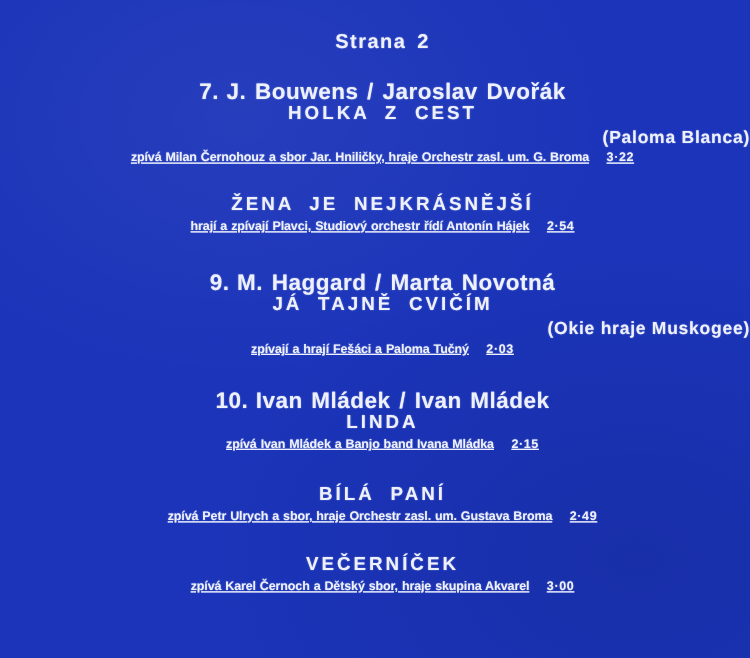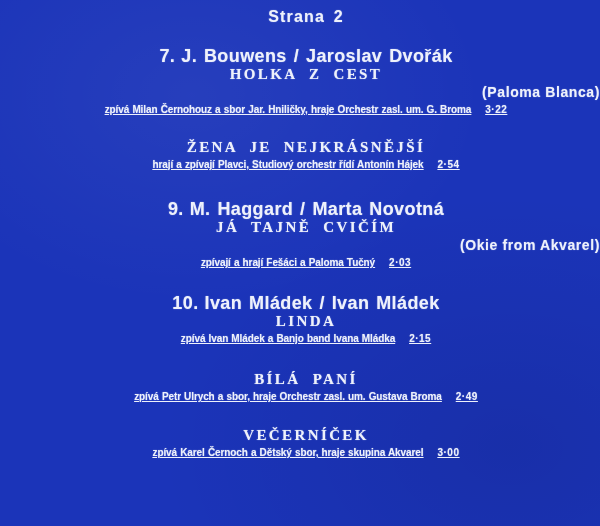--- a/index.html
+++ b/index.html
@@ -10,42 +10,42 @@
     background:
       radial-gradient(ellipse 420px 300px at 32% 18%, rgba(255,255,255,0.05), rgba(255,255,255,0) 70%),
       radial-gradient(ellipse 500px 360px at 85% 85%, rgba(0,0,30,0.10), rgba(0,0,30,0) 70%),
       #1b34b9;
     color: #eef1fb;
     font-family: "Liberation Sans", sans-serif;
     font-weight: bold;
     text-align: center;
     -webkit-font-smoothing: antialiased;
   }
-  .sleeve { padding-top: 7px; margin-left: 12px; }
+  .sleeve { padding-top: 24px; margin-left: 12px; }
   .page-header {
     font-size: 16px;
     line-height: 19px;
     letter-spacing: 1.2px;
     word-spacing: 3px;
     margin-bottom: 21px;
     text-shadow: 0 0 1.2px rgba(220,230,255,0.6);
   }
   .track { margin-bottom: 20px; }
   .track:nth-of-type(1) { margin-bottom: 19px; }
   .track:nth-of-type(2) { margin-bottom: 26px; }
   .track:nth-of-type(3) { margin-bottom: 22px; }
   .track:nth-of-type(4) { margin-bottom: 22px; }
   .line {
     line-height: 18px;
     white-space: nowrap;
     text-shadow: 0 0 1.2px rgba(220,230,255,0.6);
   }
   .composers { font-size: 18px; letter-spacing: 0.4px; word-spacing: 1.5px; }
   .composers .num { margin-right: 6px; }
-  .titleline { font-size: 15px; letter-spacing: 2.4px; word-spacing: 6px; font-family: Liberation Serif, serif; }
+  .titleline { font-size: 15px; letter-spacing: 2.4px; word-spacing: 6px; }
   .subtitle { font-size: 14px; letter-spacing: 0.6px; text-align: right; }
   .subtitle:empty { display: none; }
   .credits { font-size: 10px; letter-spacing: -0.1px; word-spacing: 0.5px; text-decoration: underline; }
   .duration { margin-left: 14px; letter-spacing: 0.5px; }
 </style>
 </head>
 <body>
 
 <div class="sleeve">
 
@@ -62,21 +62,21 @@
 
     <section class="track">
       <div class="line titleline">ŽENA JE NEJKRÁSNĚJŠÍ</div>
 
       <div class="line credits"><span>hrají a zpívají Plavci, Studiový orchestr řídí Antonín Hájek</span><span class="duration">2·54</span></div>
     </section>
 
     <section class="track">
       <div class="line composers"><span class="num">9.</span><span>M. Haggard / Marta Novotná</span></div>
       <div class="line titleline">JÁ TAJNĚ CVIČÍM</div>
-      <div class="line subtitle">(Okie from Akvarel)</div>
+      <div class="line subtitle">(Okie hraje Muskogee)</div>
       <div class="line credits"><span>zpívají a hrají Fešáci a Paloma Tučný</span><span class="duration">2·03</span></div>
     </section>
 
     <section class="track">
       <div class="line composers"><span class="num">10.</span><span>Ivan Mládek / Ivan Mládek</span></div>
       <div class="line titleline">LINDA</div>
 
       <div class="line credits"><span>zpívá Ivan Mládek a Banjo band Ivana Mládka</span><span class="duration">2·15</span></div>
     </section>
 

